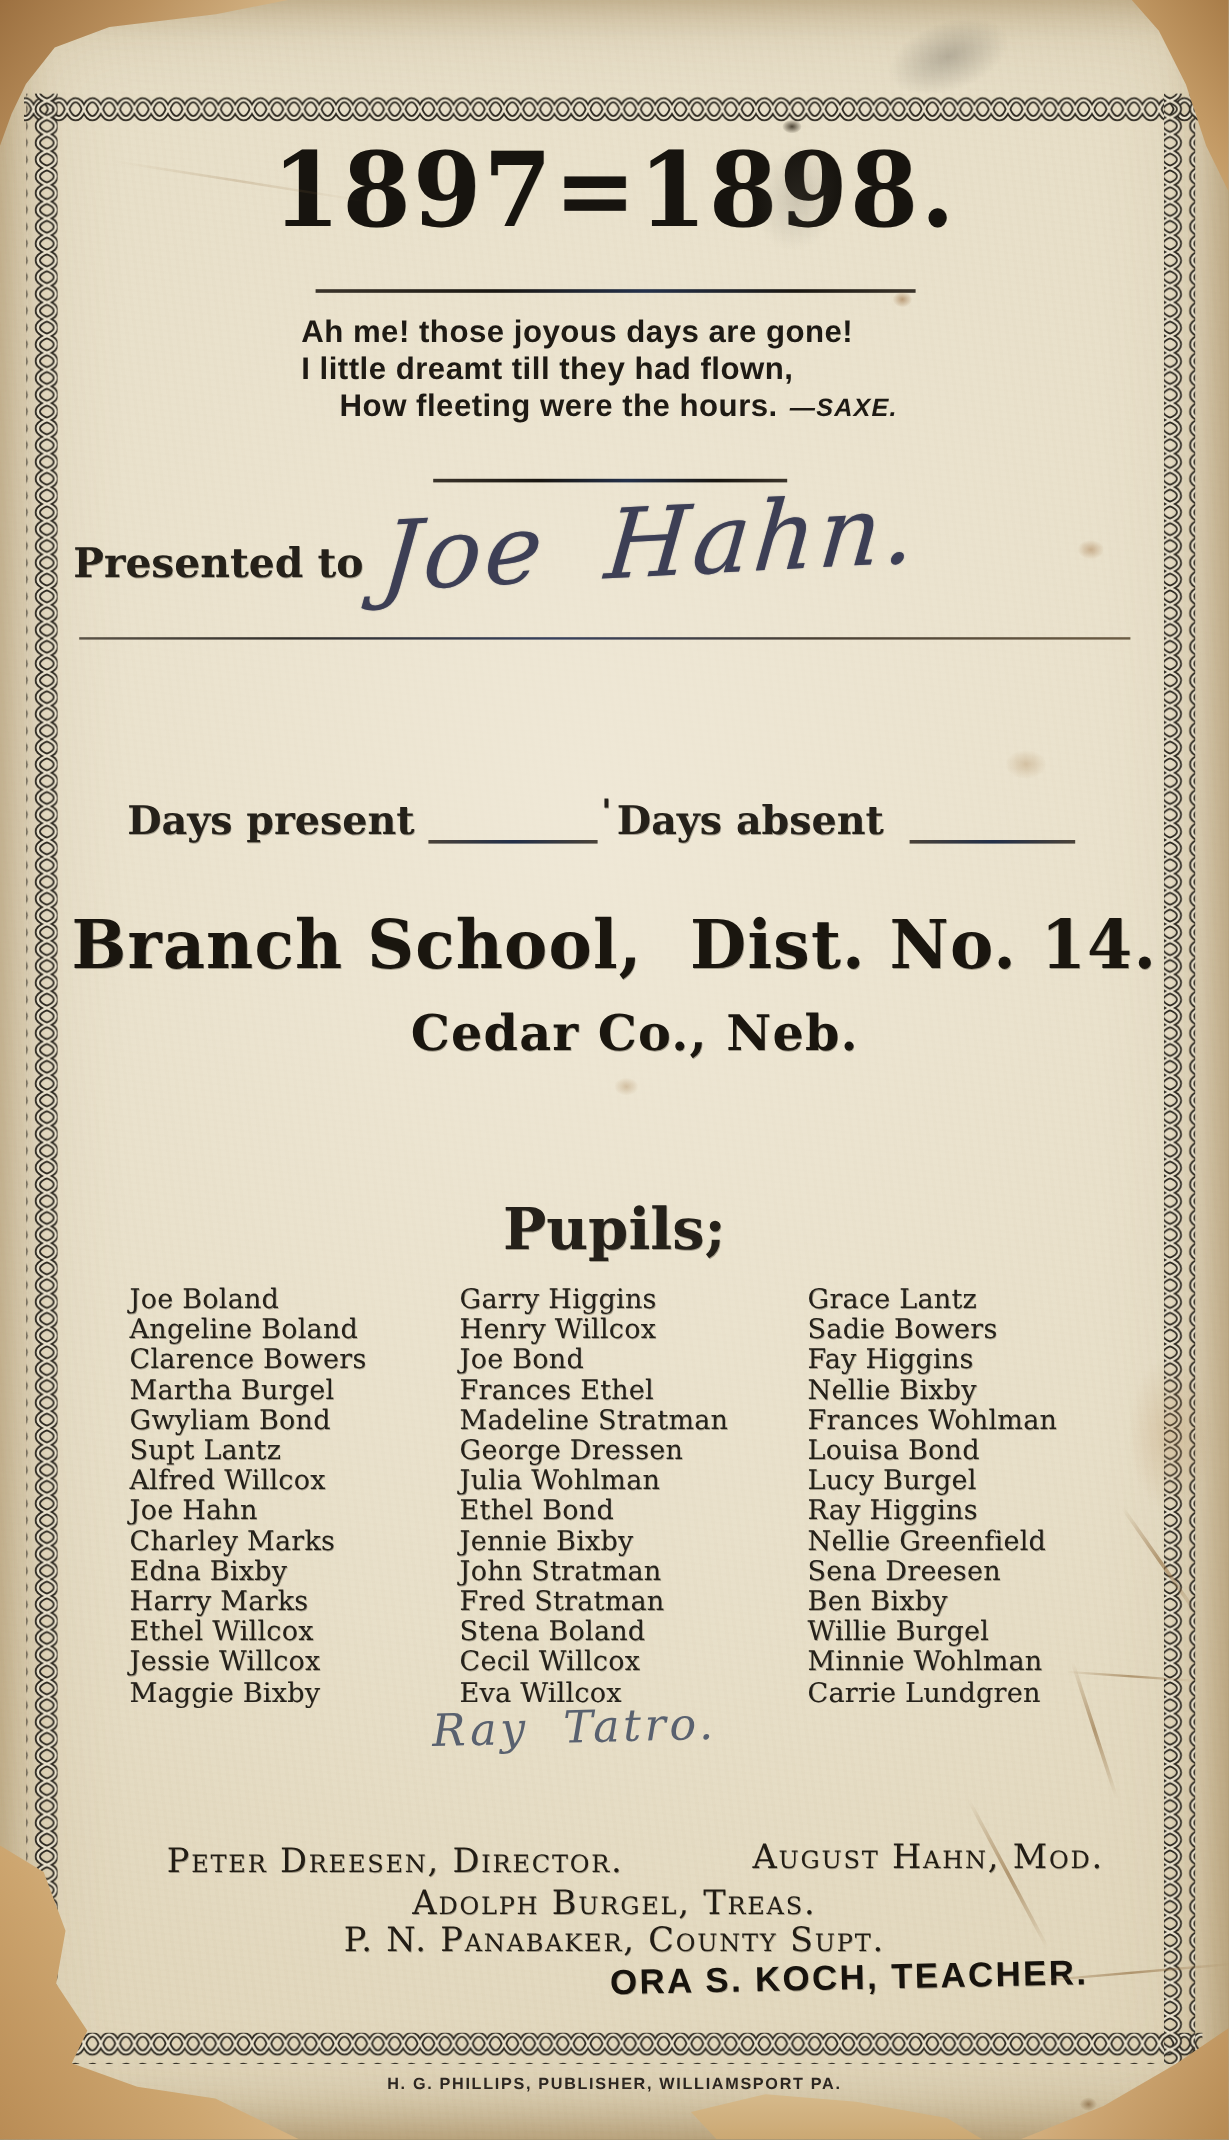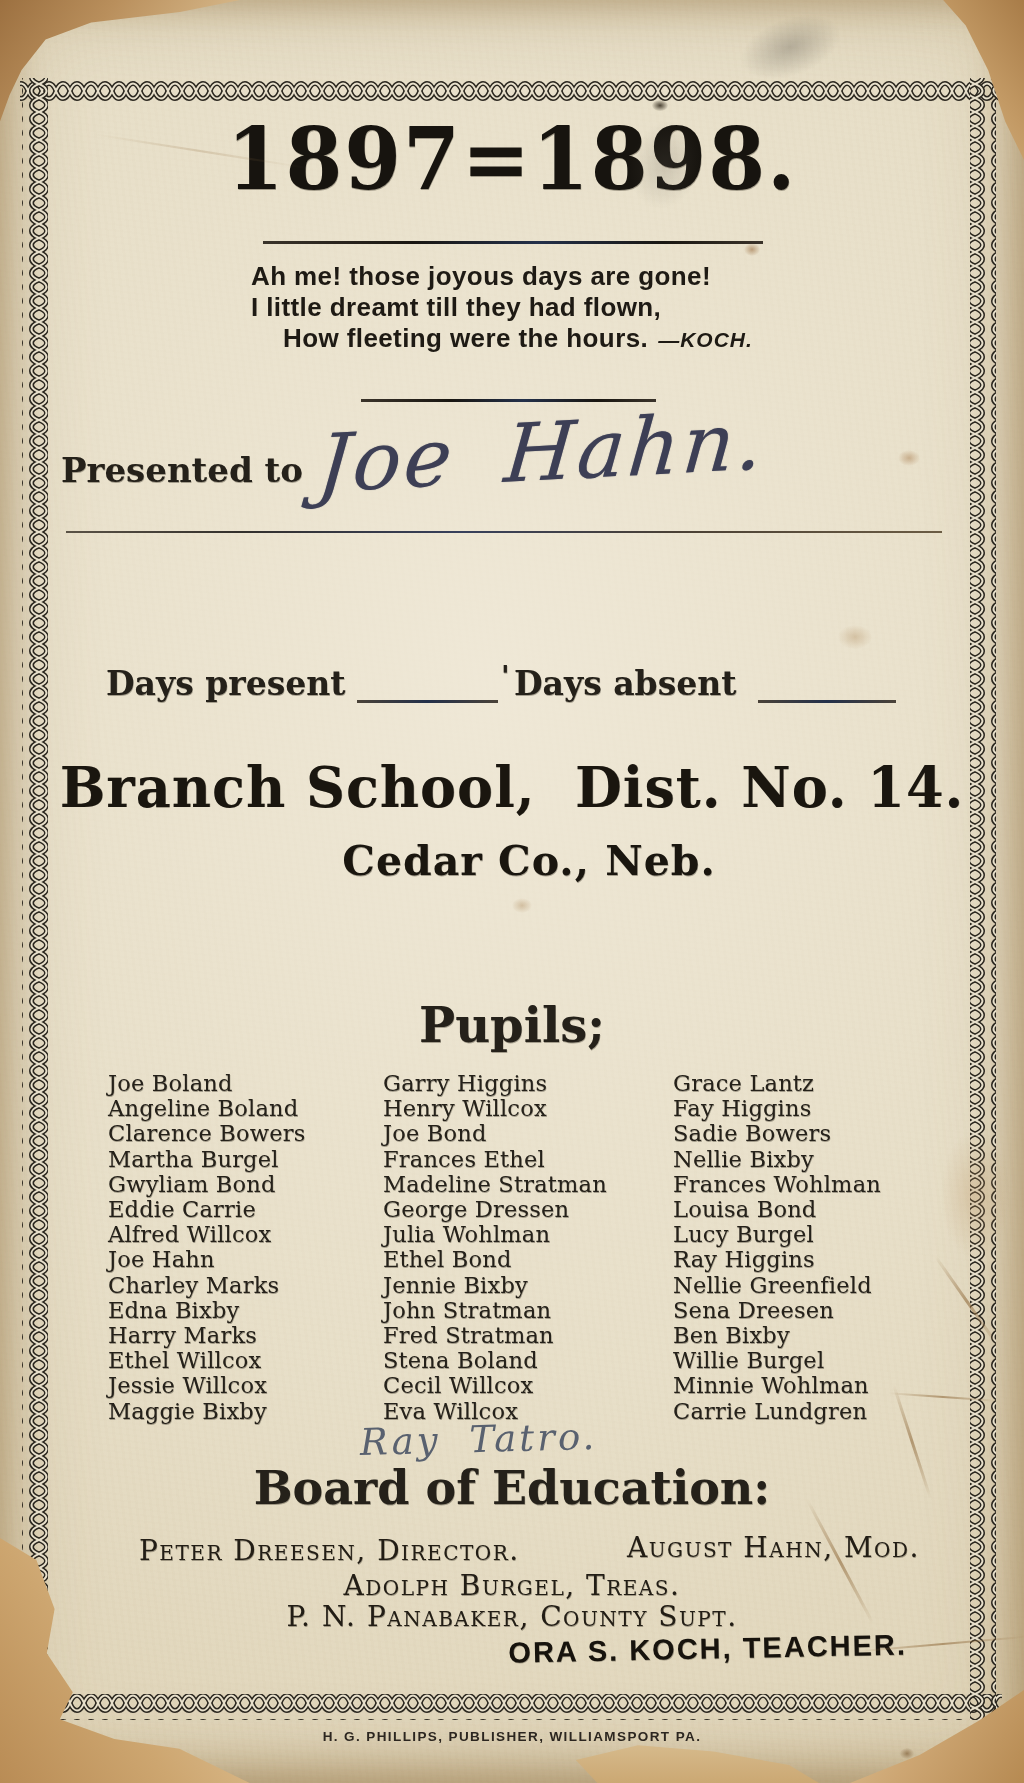--- a/index.html
+++ b/index.html
@@ -129,21 +129,21 @@
     <rect x="22" y="78" width="26" height="1642" fill="url(#chainV)"></rect>
     <rect x="970" y="78" width="26" height="1642" fill="url(#chainV)"></rect>
   </svg>
 
   <div class="abs centered print" id="years">1897=1898.</div>
   <div class="abs rule" id="rule-top"></div>
 
   <div class="abs" id="poem">
     <div>Ah me! those joyous days are gone!</div>
     <div>I little dreamt till they had flown,</div>
-    <div class="indent"><span>How fleeting were the hours.</span><span id="poem-attr">—KOCH.</span></div>
+    <div class="indent"><span>How fleeting were the hours.</span><span id="poem-attr">—SAXE.</span></div>
   </div>
   <div class="abs rule" id="rule-poem"></div>
 
   <div class="abs print" id="presented-label">Presented to</div>
   <div class="abs" id="signature">Joe Hahn.</div>
   <div class="abs" id="sig-line"></div>
 
   <div class="abs print days-label" id="days-present">Days present</div>
   <div class="abs blank" id="blank-present"></div>
   <div class="abs print" id="days-apostrophe">'</div>
@@ -153,21 +153,21 @@
   <div class="abs centered print" id="school-name">Branch School,  Dist. No. 14.</div>
   <div class="abs centered print" id="school-location">Cedar Co., Neb.</div>
 
   <div class="abs centered print" id="pupils-heading">Pupils;</div>
   <div class="abs pupil-col print" id="pupil-col-1">
       <div class="pupil">Joe Boland</div>
       <div class="pupil">Angeline Boland</div>
       <div class="pupil">Clarence Bowers</div>
       <div class="pupil">Martha Burgel</div>
       <div class="pupil">Gwyliam Bond</div>
-      <div class="pupil">Eddie Carrie</div>
+      <div class="pupil">Supt Lantz</div>
       <div class="pupil">Alfred Willcox</div>
       <div class="pupil">Joe Hahn</div>
       <div class="pupil">Charley Marks</div>
       <div class="pupil">Edna Bixby</div>
       <div class="pupil">Harry Marks</div>
       <div class="pupil">Ethel Willcox</div>
       <div class="pupil">Jessie Willcox</div>
       <div class="pupil">Maggie Bixby</div>
     </div>
   <div class="abs pupil-col print" id="pupil-col-2">
@@ -181,37 +181,36 @@
       <div class="pupil">Ethel Bond</div>
       <div class="pupil">Jennie Bixby</div>
       <div class="pupil">John Stratman</div>
       <div class="pupil">Fred Stratman</div>
       <div class="pupil">Stena Boland</div>
       <div class="pupil">Cecil Willcox</div>
       <div class="pupil">Eva Willcox</div>
     </div>
   <div class="abs pupil-col print" id="pupil-col-3">
       <div class="pupil">Grace Lantz</div>
+      <div class="pupil">Sadie Bowers</div>
       <div class="pupil">Fay Higgins</div>
-      <div class="pupil">Sadie Bowers</div>
       <div class="pupil">Nellie Bixby</div>
       <div class="pupil">Frances Wohlman</div>
       <div class="pupil">Louisa Bond</div>
       <div class="pupil">Lucy Burgel</div>
       <div class="pupil">Ray Higgins</div>
       <div class="pupil">Nellie Greenfield</div>
       <div class="pupil">Sena Dreesen</div>
       <div class="pupil">Ben Bixby</div>
       <div class="pupil">Willie Burgel</div>
       <div class="pupil">Minnie Wohlman</div>
       <div class="pupil">Carrie Lundgren</div>
     </div>
   <div class="abs" id="handwritten-pupil">Ray Tatro.</div>
 
-  <div class="abs centered print" id="board-heading">Board of Education:</div>
   <div class="abs print board-member" id="board-director">Peter Dreesen, Director.</div>
   <div class="abs print board-member" id="board-moderator">August Hahn, Mod.</div>
   <div class="abs print board-member centered" id="board-treasurer">Adolph Burgel, Treas.</div>
   <div class="abs print board-member centered" id="board-supt">P. N. Panabaker, County Supt.</div>
   <div class="abs print" id="teacher-line">ORA S. KOCH, TEACHER.</div>
 
   <div class="abs centered" id="publisher-line">H. G. PHILLIPS, PUBLISHER, WILLIAMSPORT PA.</div>
 
   <div class="abs tear" id="tear-tl"></div>
   <div class="abs tear" id="tear-tr"></div>

